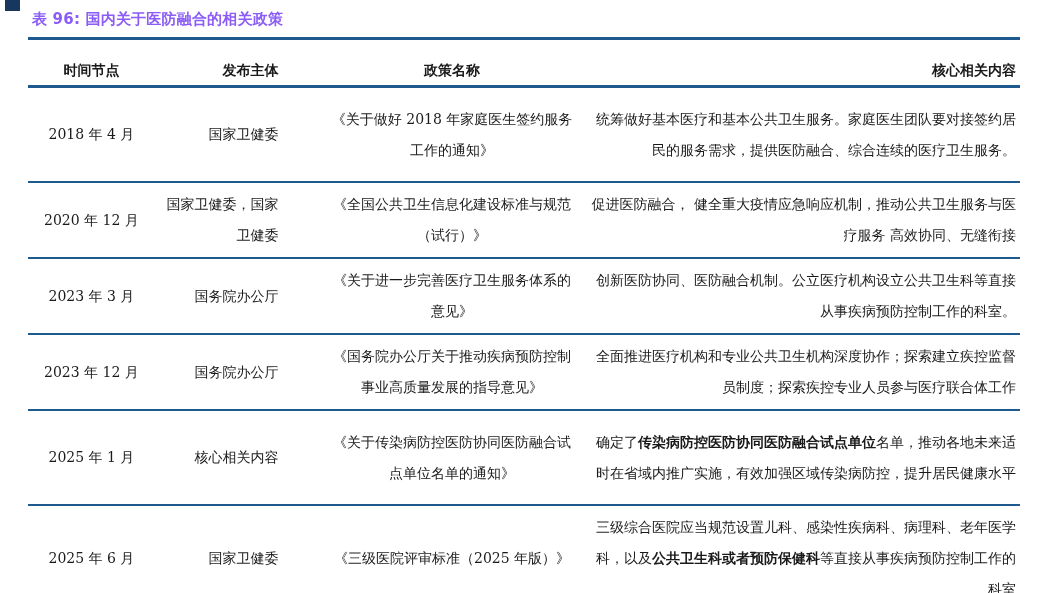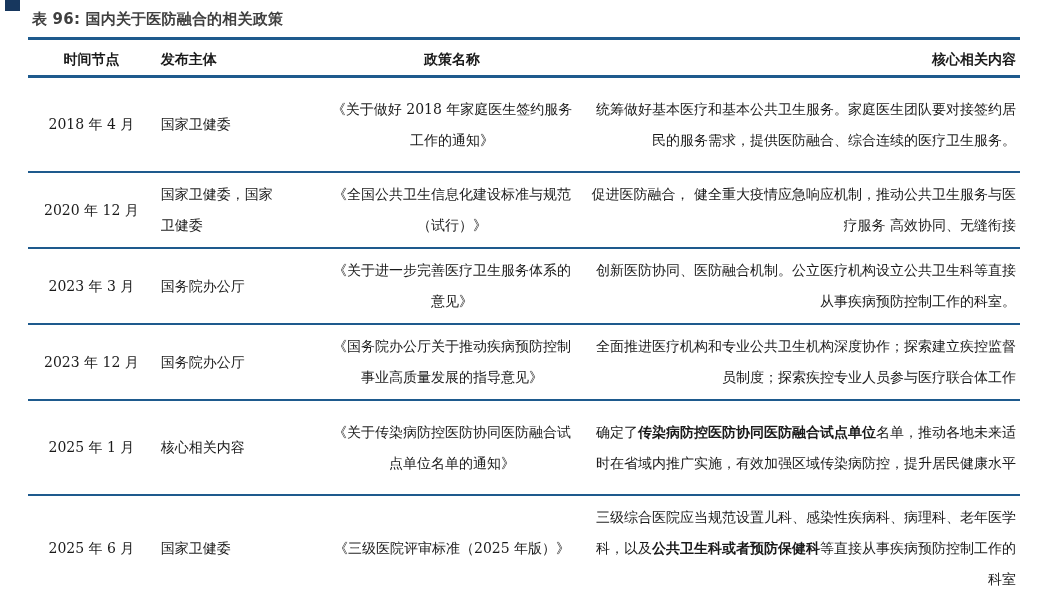--- a/index.html
+++ b/index.html
@@ -9,42 +9,42 @@
     color:#1a1a1a;
     -webkit-font-smoothing:antialiased;
   }
   .corner-marker{
     position:absolute;left:5px;top:0;width:15px;height:11px;
     background:#17375E;
   }
   .doc{position:absolute;left:28px;top:8px;width:992px;}
   .table-title{
     font-family:"DejaVu Sans","Liberation Sans",sans-serif;
-    font-weight:bold;font-size:15px;color:#404040;
+    font-weight:bold;font-size:15px;color:#8b5cf6;
     padding:2px 0 8px 4px;letter-spacing:0.2px;
   }
   .policy-table{width:100%;}
   .thead{
     display:flex;align-items:center;
     border-top:3px solid #1E5A8D;border-bottom:3px solid #1E5A8D;
     min-height:30px;
     font-weight:bold;font-size:14px;
   }
   .trow{
     display:flex;align-items:center;
     border-bottom:2px solid #1E5A8D;
     font-size:14px;
   }
   .trow.last{border-bottom:3px solid #1E5A8D;}
   .cell{box-sizing:border-box;padding:6px 6px;line-height:31px;}
   .c-time{width:13.3%;text-align:center;}
-  .c-issuer{width:13.6%;text-align:left;}
+  .c-issuer{width:13.6%;text-align:right;}
   .c-policy{width:26.8%;text-align:center;margin-left:40px;}
   .c-content{width:46.3%;text-align:right;padding-left:10px;padding-right:4px;}
-  .thead .cell{line-height:20px;padding-top:10px;padding-bottom:5px;font-family:Liberation Mono, monospace;}
+  .thead .cell{line-height:20px;padding-top:20px;padding-bottom:5px;}
   .r-tall{min-height:93px;}
   .r-mid{min-height:61px;}
   .b{font-weight:bold;}
 </style>
 </head>
 <body>
 
 <div class="corner-marker"></div>
 
 <div class="doc">

